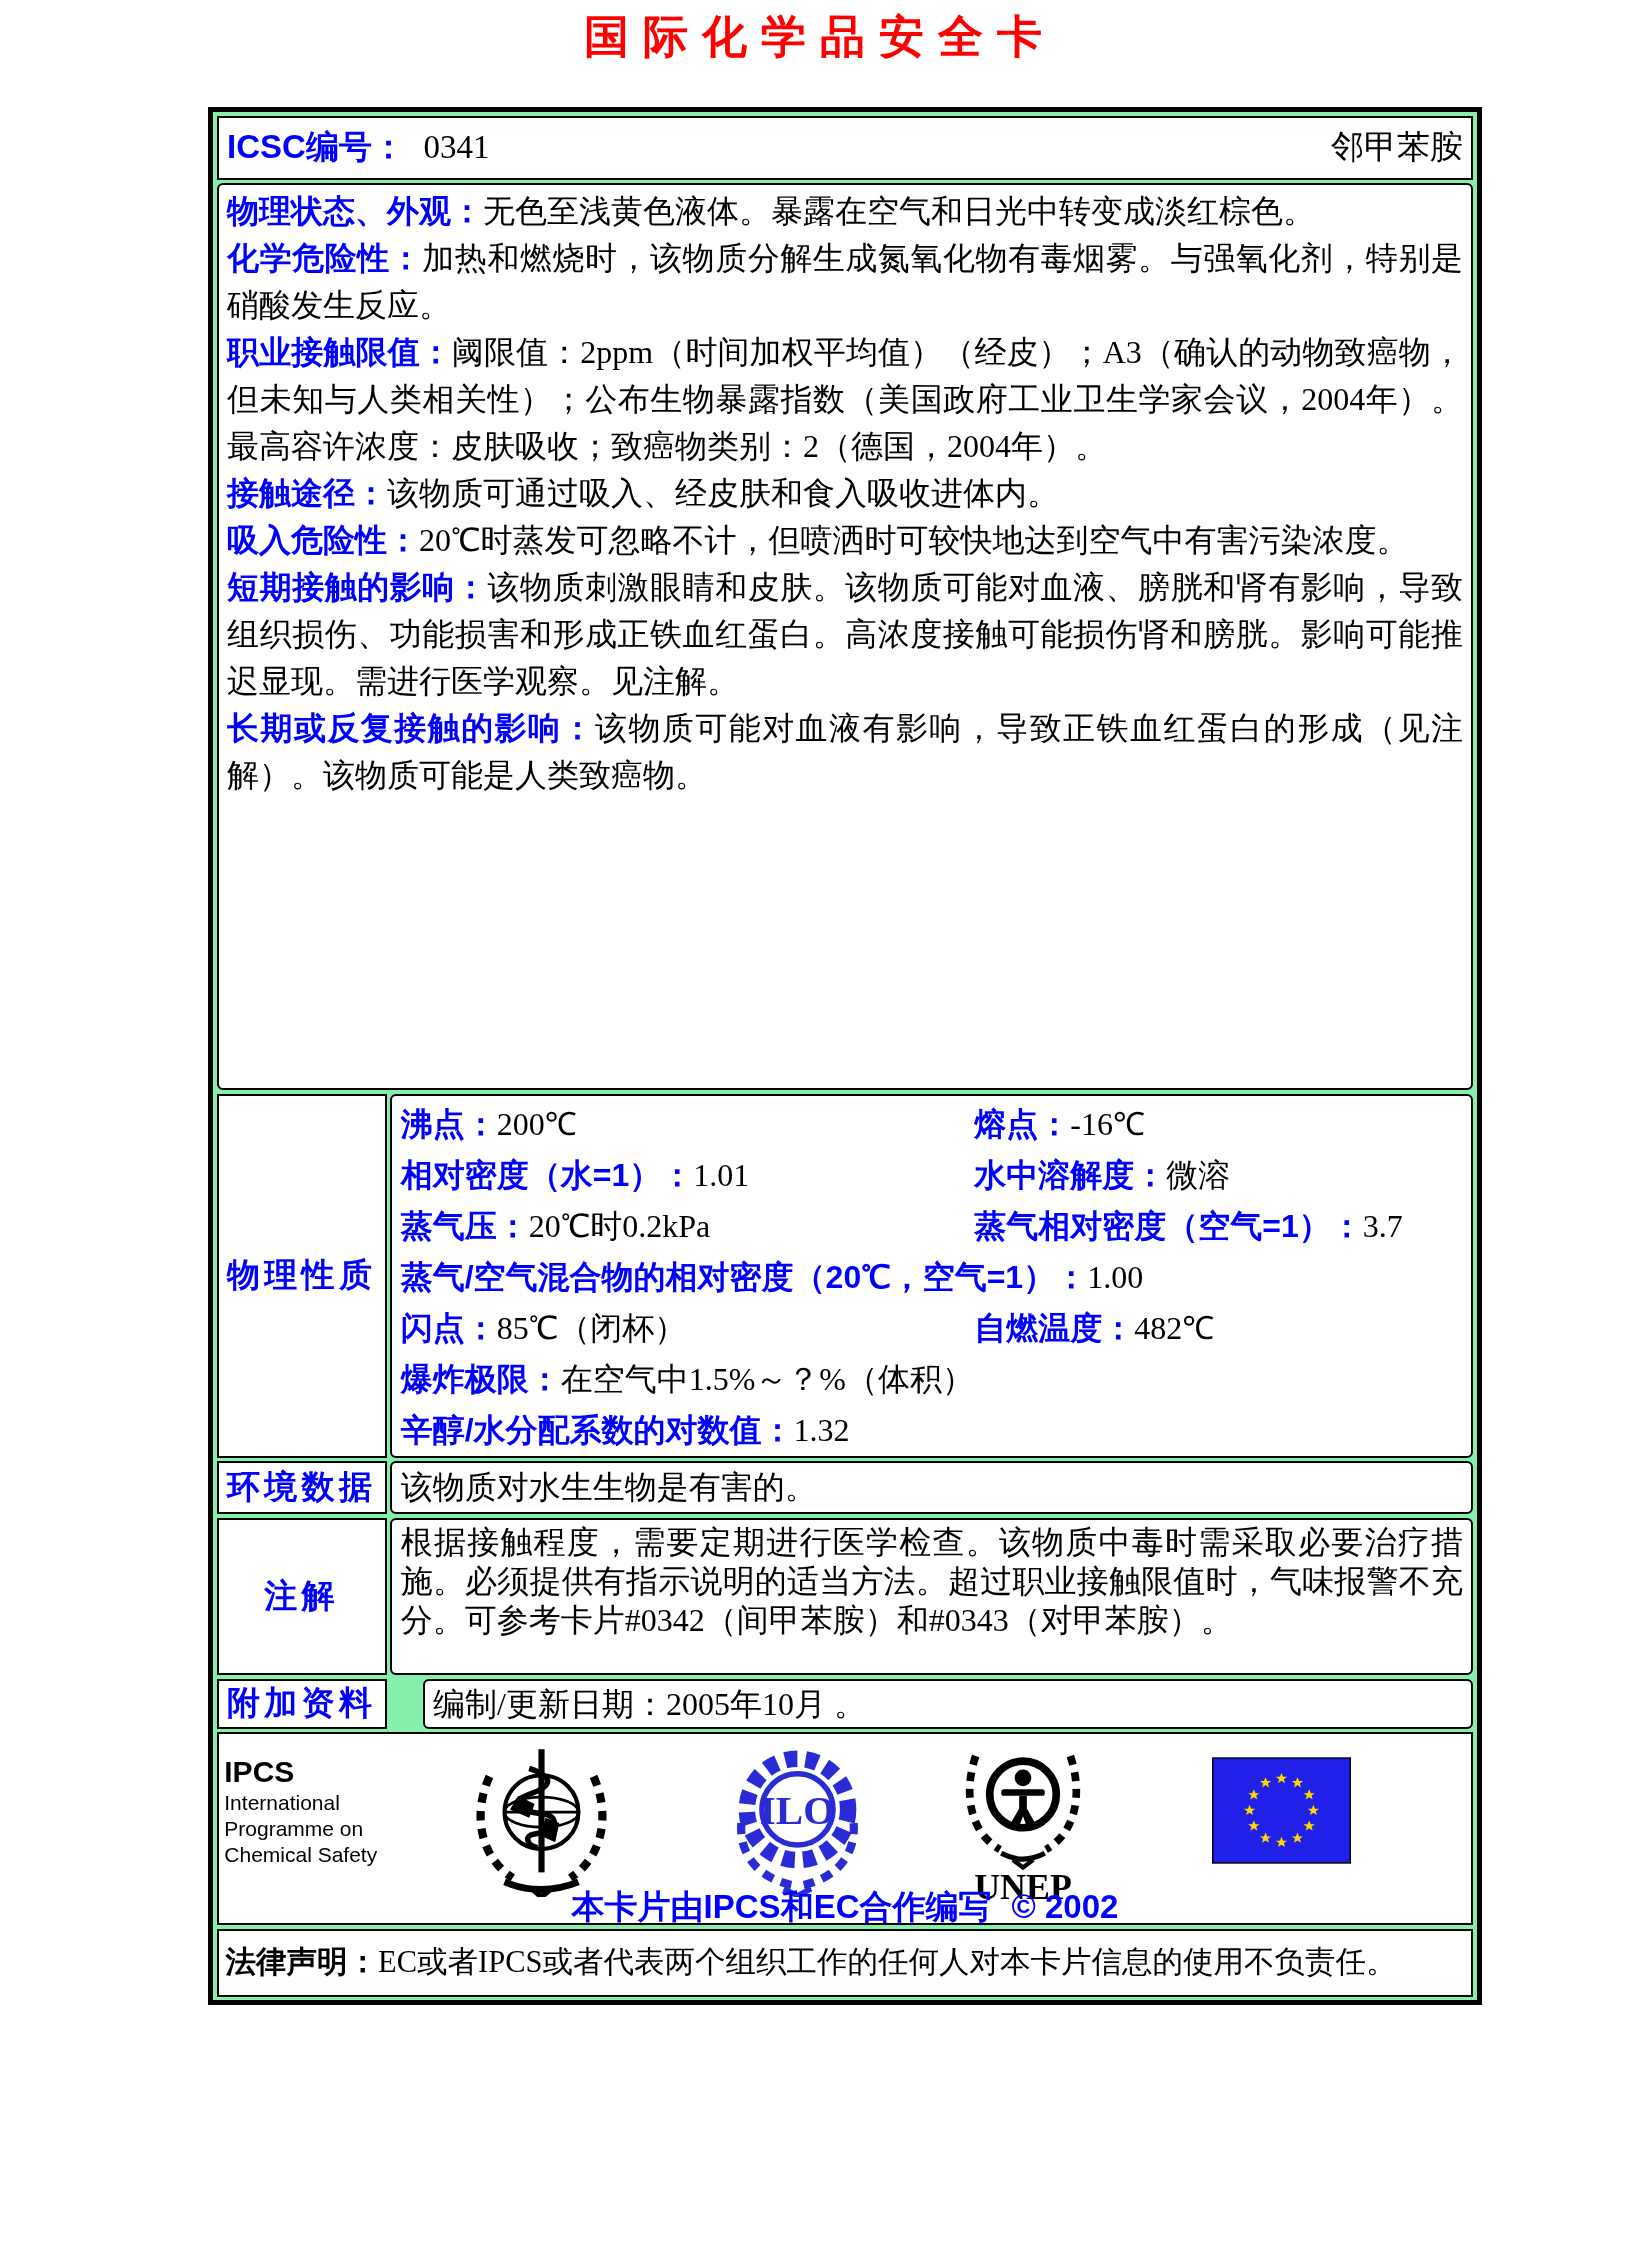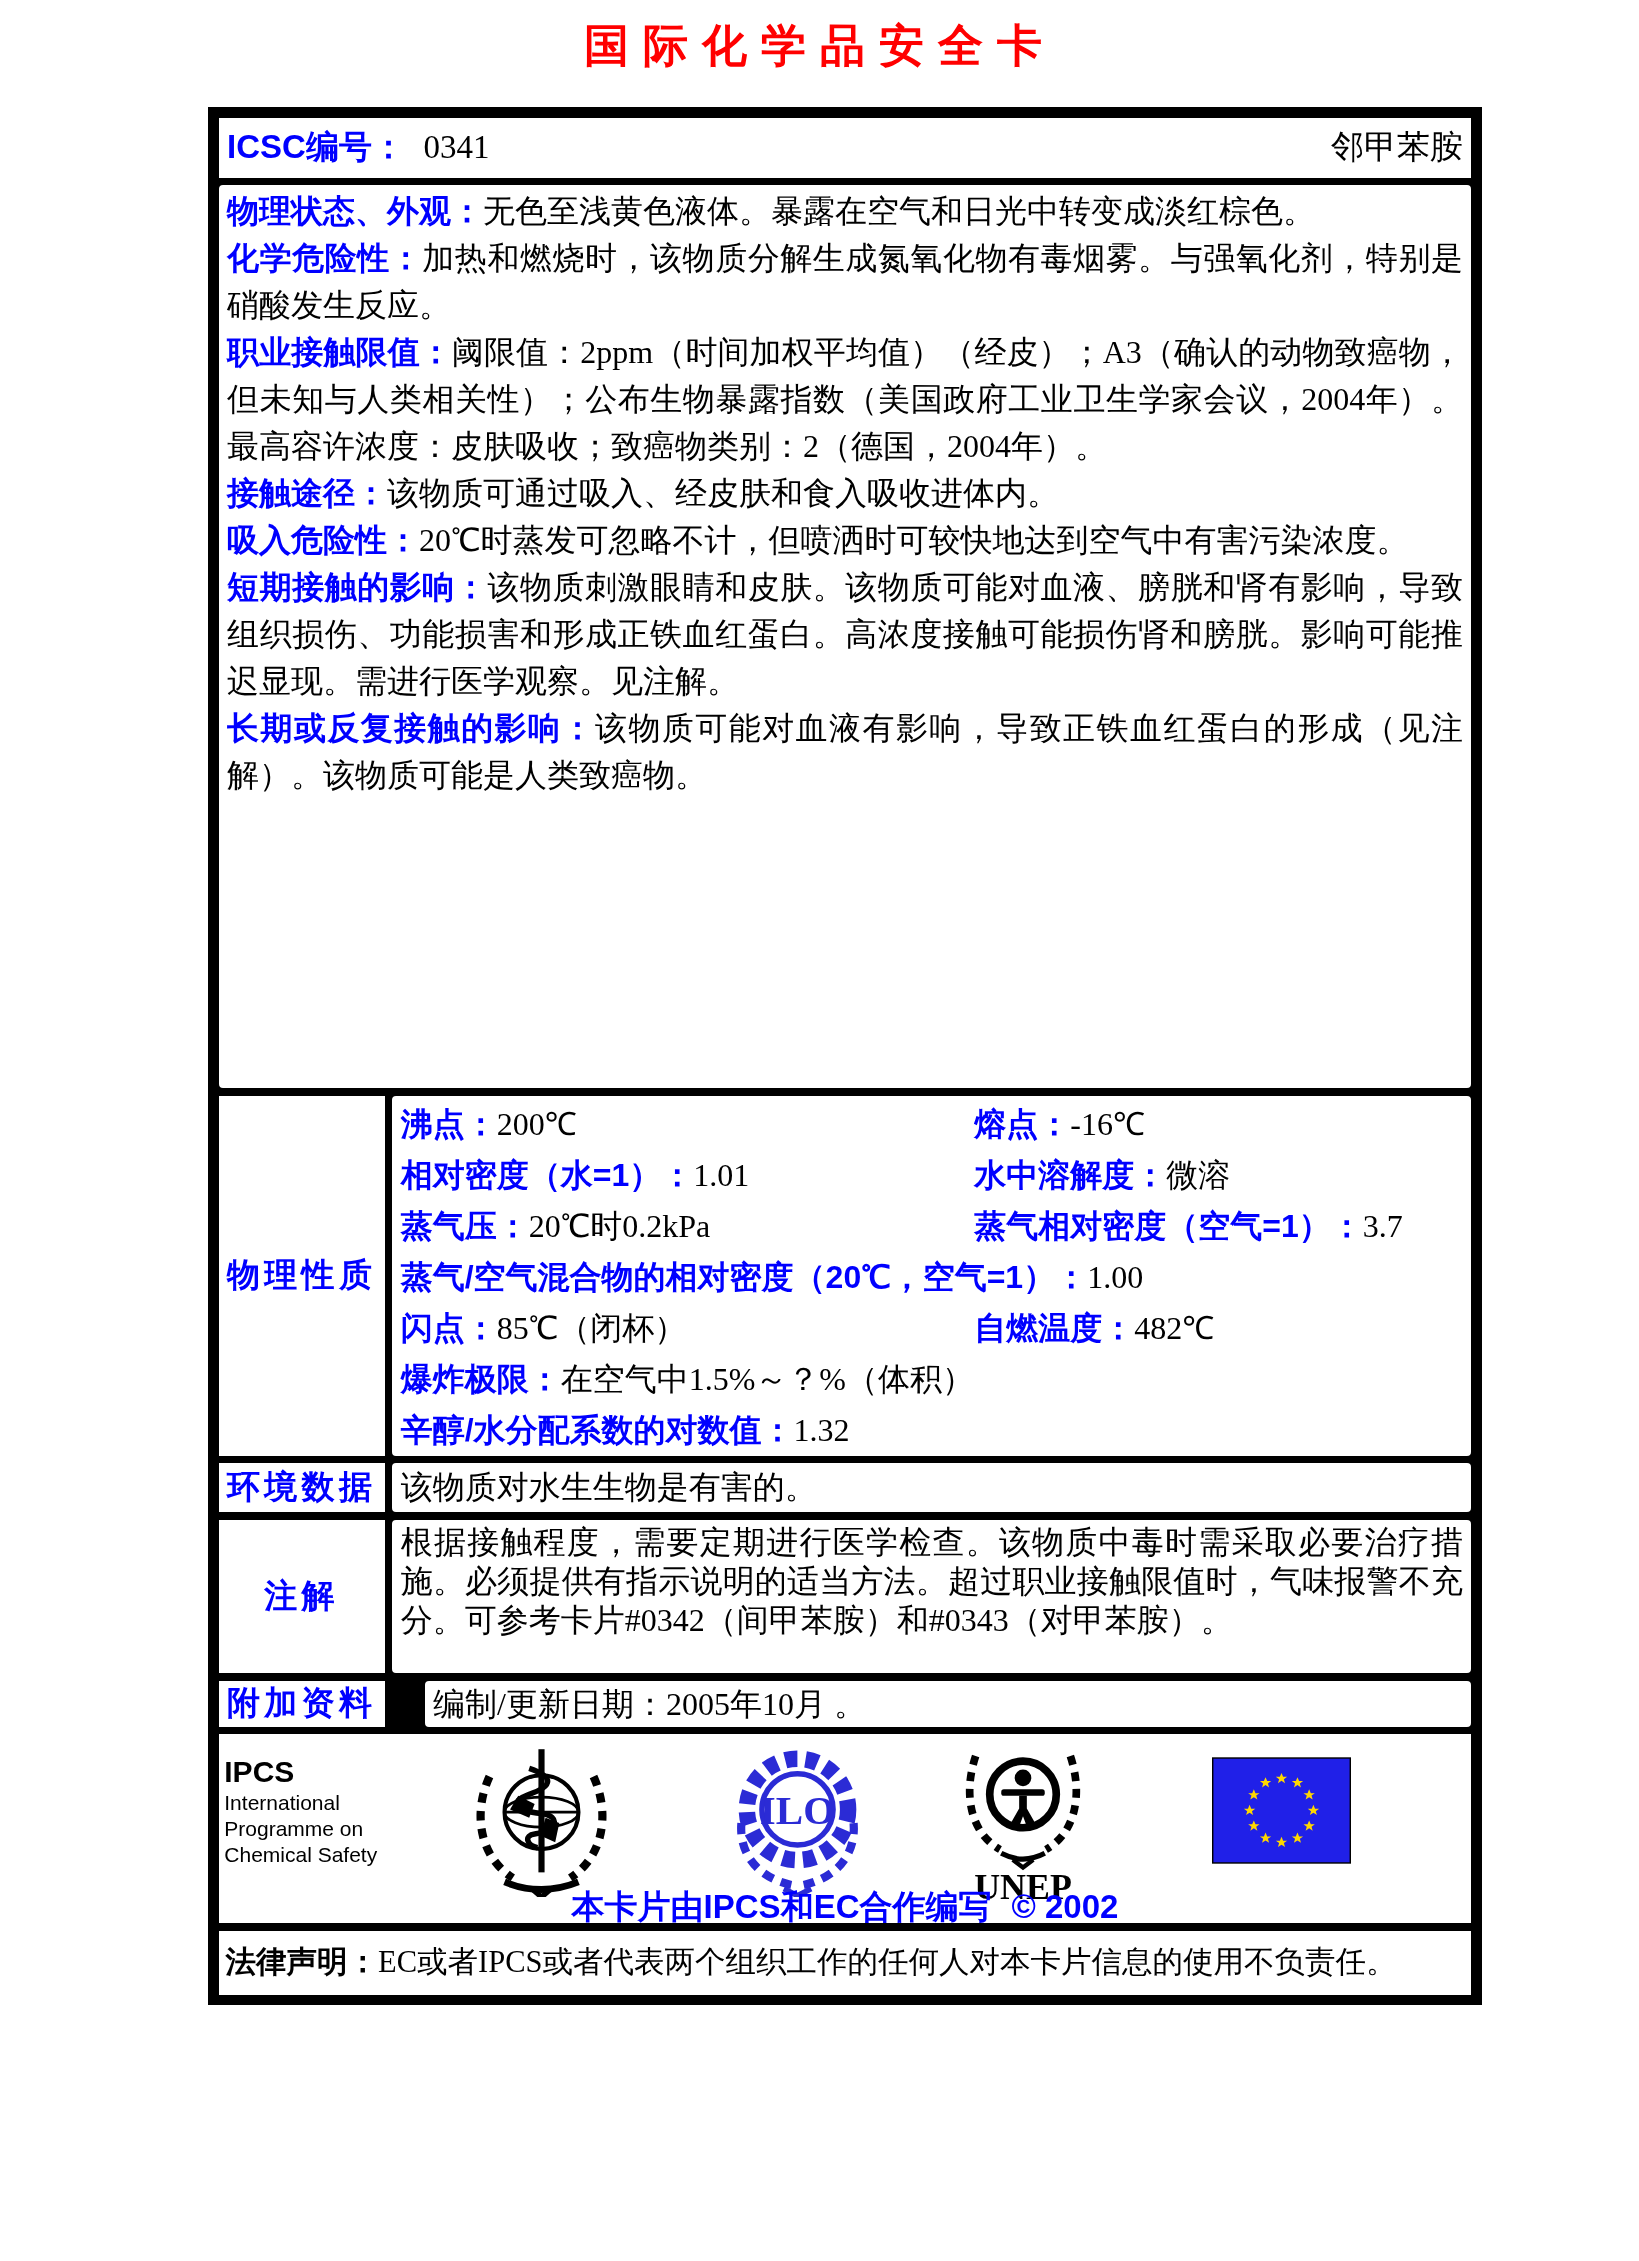--- a/index.html
+++ b/index.html
@@ -2,26 +2,26 @@
 <html style="--blue: #0000FF; --red: #FF0000; --eu-blue: #2020E8; --star: #FFD700; --ilo: #2B2BD5;font-size:11.4px"><head>
 <meta charset="utf-8">
 <style>
   :root{
     --blue:#0000FF; --red:#FF0000; --ink:#000000;
     --eu-blue:#2020E8; --star:#FFD700; --ilo:#2B2BD5;
   }
   html,body{margin:0;padding:0;background:#ffffff;}
   .page{position:relative;width:1640px;height:2261px;background:#ffffff;
         font-family:"Liberation Serif",serif;color:var(--ink);overflow:hidden;}
-  .doc-title{position:absolute;top:16px;left:0;width:100%;text-align:center;
+  .doc-title{position:absolute;top:7px;left:0;width:100%;text-align:center;
         font-family:"Liberation Sans",sans-serif;font-weight:bold;font-size:45px;
         color:var(--red);letter-spacing:14px;}
   .card{position:absolute;left:208px;top:107px;width:1274px;box-sizing:border-box;
         border:5.7px solid #000;padding:3.6px;display:flex;flex-direction:column;gap:3.6px;
-        background:#000000;}
+        background:#86efac;}
   .row{display:flex;gap:3.6px;}
   .cell{box-sizing:border-box;border:2.8px solid #000;background:#fff;overflow:hidden;}
   .label-cell{flex:0 0 170px;display:flex;align-items:center;justify-content:center;
         color:var(--blue);font-family:"Liberation Sans",sans-serif;font-weight:bold;
         font-size:33px;letter-spacing:4.3px;text-align:center;}
   .content-cell{flex:1;padding:2.8px 8.5px;font-size:32px;border-radius:6px;}
   .blue-label{color:var(--blue);font-family:"Liberation Sans",sans-serif;font-weight:bold;}
   
   .r-icsc{height:64px;}  .r-important{height:907px;}  .r-physical{height:364px;}
   .r-env{height:53px;}   .r-notes{height:157px;}       .r-extra{height:50px;gap:36px;}

